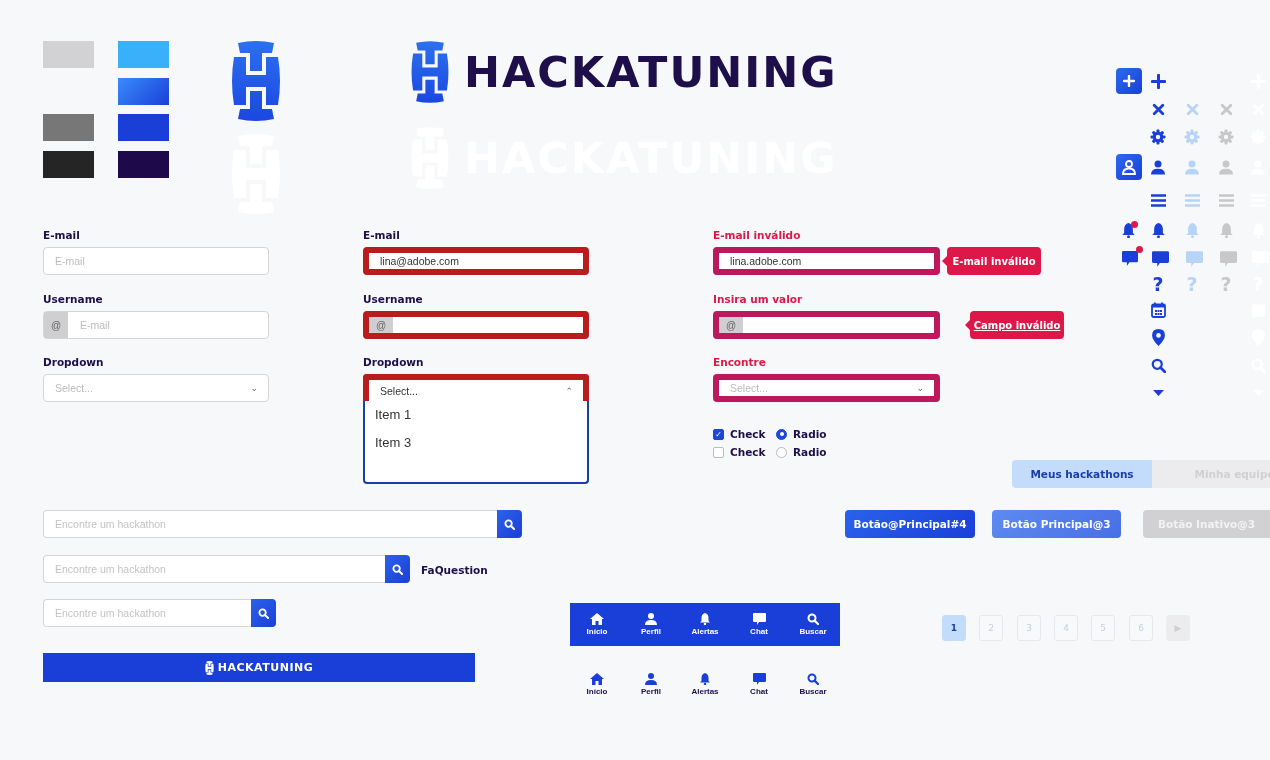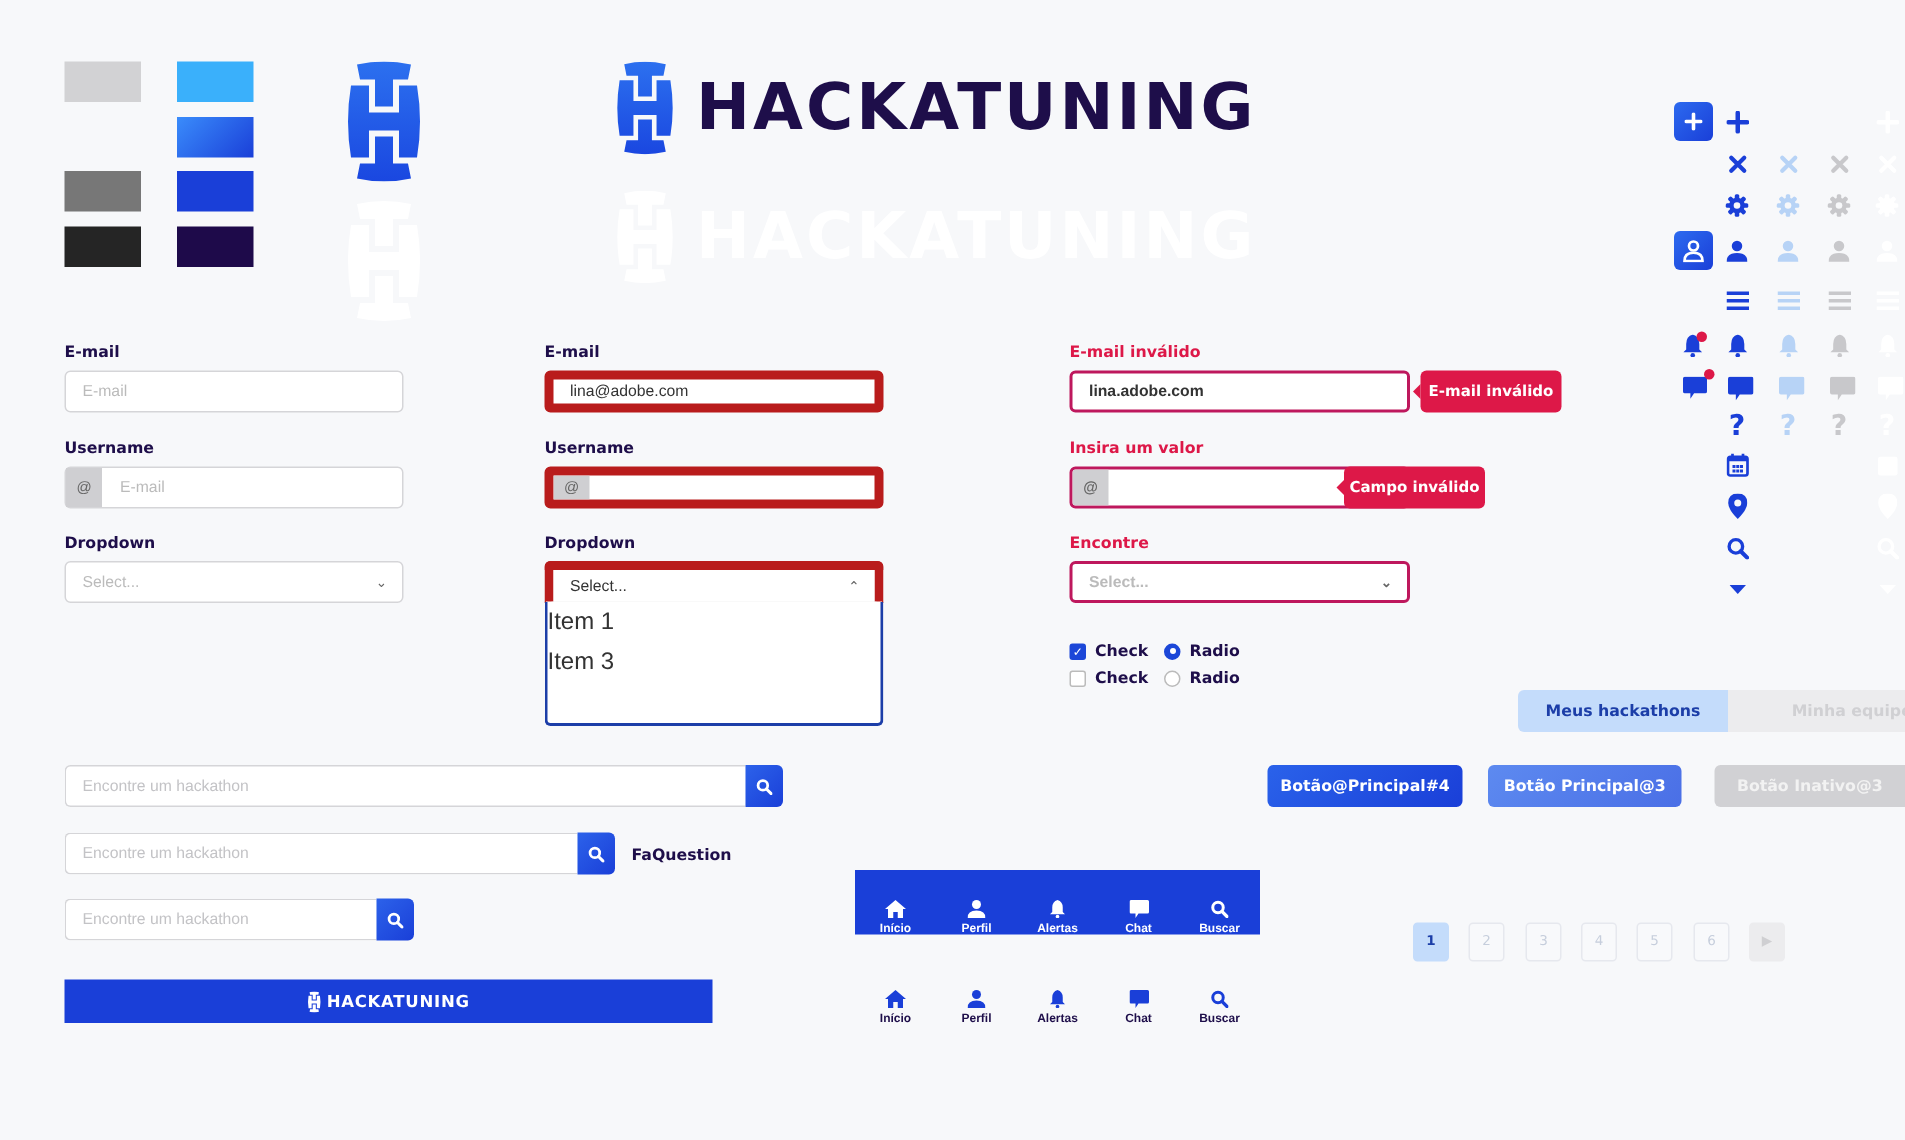--- a/index.html
+++ b/index.html
@@ -6,43 +6,43 @@
   html, body { width: 1270px; height: 760px; overflow: hidden; }
   body { background: #f7f8fa; font-family: "DejaVu Sans", sans-serif; color: #1e0e4a; position: relative; }
   .abs { position: absolute; }
   .swatch { position: absolute; width: 51px; height: 27px; }
   .logo-h { position: absolute; }
   .brand-text { position: absolute; font-family: "DejaVu Sans", sans-serif; font-weight: bold; letter-spacing: 1px; }
   .label { position: absolute; font-size: 10.5px; font-weight: bold; color: #1e0e4a; }
   .label.err { color: #dd1848; }
   .input { position: absolute; height: 28px; background: #fff; border: 1.5px solid #d5d5d8; border-radius: 4px; font-family: "Liberation Sans", sans-serif; font-size: 10.5px; padding-left: 11px; display: flex; align-items: center; color: #bbb; }
   .input.focus { border: 6px solid #b91c1c; color: #333; }
-  .input.error { border: 2px solid #be185d; color: #333; font-weight: bold; }
+  .input.error { border: 6px solid #be185d; color: #333; }
   .at-prefix { position: absolute; left: 0; top: 0; bottom: 0; width: 24px; background: #cfcfd2; color: #666; display: flex; align-items: center; justify-content: center; font-size: 10px; }
   .select-chev { position: absolute; right: 10px; top: 50%; transform: translateY(-50%); color: #666; font-size: 9px; }
   .dropdown-list { position: absolute; background: #fff; border: 2px solid #1c3ea8; border-top: none; border-radius: 0 0 4px 4px; }
-  .dd-item { height: 27.5px; display: flex; align-items: center; font-family: "Liberation Sans", sans-serif; font-size: 16px; color: #333; }
+  .dd-item { height: 27.5px; display: flex; align-items: center; padding-left: 10px; font-family: "Liberation Sans", sans-serif; font-size: 13px; color: #333; }
   .dd-item.active { background: #e0e6f8; color: #1c3ea8; font-weight: bold; }
   .tooltip { position: absolute; height: 28px; background: #dd1848; color: #fff; font-size: 10px; font-weight: bold; border-radius: 4px; display: flex; align-items: center; justify-content: center; }
   .tooltip::before { content: ""; position: absolute; left: -5px; top: 9px; border-top: 5px solid transparent; border-bottom: 5px solid transparent; border-right: 5px solid #dd1848; }
   .chk { position: absolute; font-size: 10.5px; font-weight: bold; display: flex; align-items: center; gap: 6px; color: #1e0e4a; }
   .box { width: 11px; height: 11px; border: 1px solid #bbb; border-radius: 2px; background: #fff; display: inline-flex; align-items: center; justify-content: center; }
   .box.on { background: #1c47d8; border-color: #1c47d8; color: #fff; font-size: 8px; }
   .radio { width: 11px; height: 11px; border: 1px solid #bbb; border-radius: 50%; background: #fff; display: inline-flex; align-items: center; justify-content: center; }
   .radio.on { background: #1c47d8; border-color: #1c47d8; }
   .radio.on::after { content: ""; width: 4px; height: 4px; border-radius: 50%; background: #fff; }
   .search-wrap { position: absolute; height: 28px; display: flex; }
   .search-wrap .s-in { flex: 1; background: #fff; border: 1.5px solid #d5d5d8; border-right: none; border-radius: 4px 0 0 4px; font-family: "Liberation Sans", sans-serif; font-size: 10.5px; color: #c3c3c6; display: flex; align-items: center; padding-left: 11px; }
   .search-wrap .s-btn { width: 25px; background: linear-gradient(135deg, #2c62ea, #1a3fd8); border-radius: 0 4px 4px 0; display: flex; align-items: center; justify-content: center; }
   .tabs { position: absolute; display: flex; height: 28px; }
   .tab { width: 140px; display: flex; align-items: center; justify-content: center; font-size: 10.5px; font-weight: bold; }
   .tab.on { background: #c4dcfb; color: #1c3ea8; border-radius: 4px 0 0 4px; }
   .tab.off { background: #ececee; color: #d0d0d3; border-radius: 0 4px 4px 0; padding-left: 25px; }
   .btn { position: absolute; height: 28px; border-radius: 4px; display: flex; align-items: center; justify-content: center; font-size: 10.5px; font-weight: bold; color: #fff; }
-  .bottom-bar { position: absolute; display: flex; justify-content: space-around; align-items: flex-end; }
+  .bottom-bar { position: absolute; display: flex; justify-content: space-around; align-items: center; margin-top: 23px; }
   .nav-item { display: flex; flex-direction: column; align-items: center; width: 54px; gap: 2px; font-family: "Liberation Sans", sans-serif; font-size: 8px; font-weight: bold; }
   .page-btn { position: absolute; width: 24px; height: 26px; border-radius: 3px; border: 1px solid #e6e8ee; background: #f8f9fb; display: flex; align-items: center; justify-content: center; font-size: 9px; color: #c6cedc; }
   .page-btn.on { background: #c4dcfb; border-color: #c4dcfb; color: #1c3ea8; font-weight: bold; }
   .icon-cell { position: absolute; width: 20px; height: 20px; display: flex; align-items: center; justify-content: center; }
   .icon-sq { position: absolute; width: 26px; height: 26px; border-radius: 4px; background: linear-gradient(135deg, #2c6aef, #1a3fd8); display: flex; align-items: center; justify-content: center; }
   .dot { position: absolute; width: 7px; height: 7px; background: #dd1848; border-radius: 50%; }
   svg { display: block; }
 </style>
 </head>
 <body>
@@ -114,21 +114,21 @@
 </div>
 
 <div class="label err" style="left:713px;top:229px;">E-mail inválido</div>
 <div class="input error" style="left:713px;top:247px;width:227px;">lina.adobe.com</div>
 <div class="tooltip" style="left:947px;top:247px;width:94px;">E-mail inválido</div>
 
 <div class="label err" style="left:713px;top:293px;">Insira um valor</div>
 <div class="input error" style="left:713px;top:311px;width:227px;overflow:hidden;">
   <span class="at-prefix">@</span>
 </div>
-<div class="tooltip" style="left:896px;top:311px;width:94px;">Campo inválido</div>
+<div class="tooltip" style="left:970px;top:311px;width:94px;text-decoration:underline;">Campo inválido</div>
 
 <div class="label err" style="left:713px;top:356px;">Encontre</div>
 <div class="input error" style="left:713px;top:374px;width:227px;color:#bbb;">
   <span>Select...</span>
   <span class="select-chev">⌄</span>
 </div>
 
 <div class="chk" style="left:713px;top:428px;">
   <span class="box on">✓</span>
   <span>Check</span>

